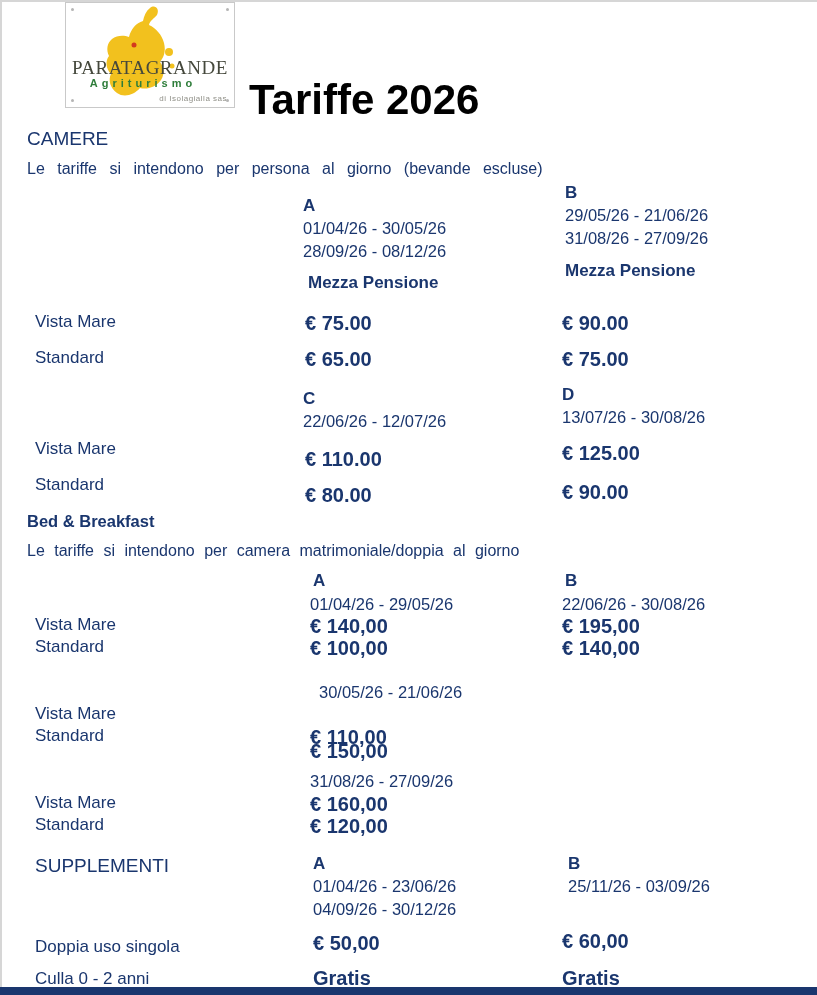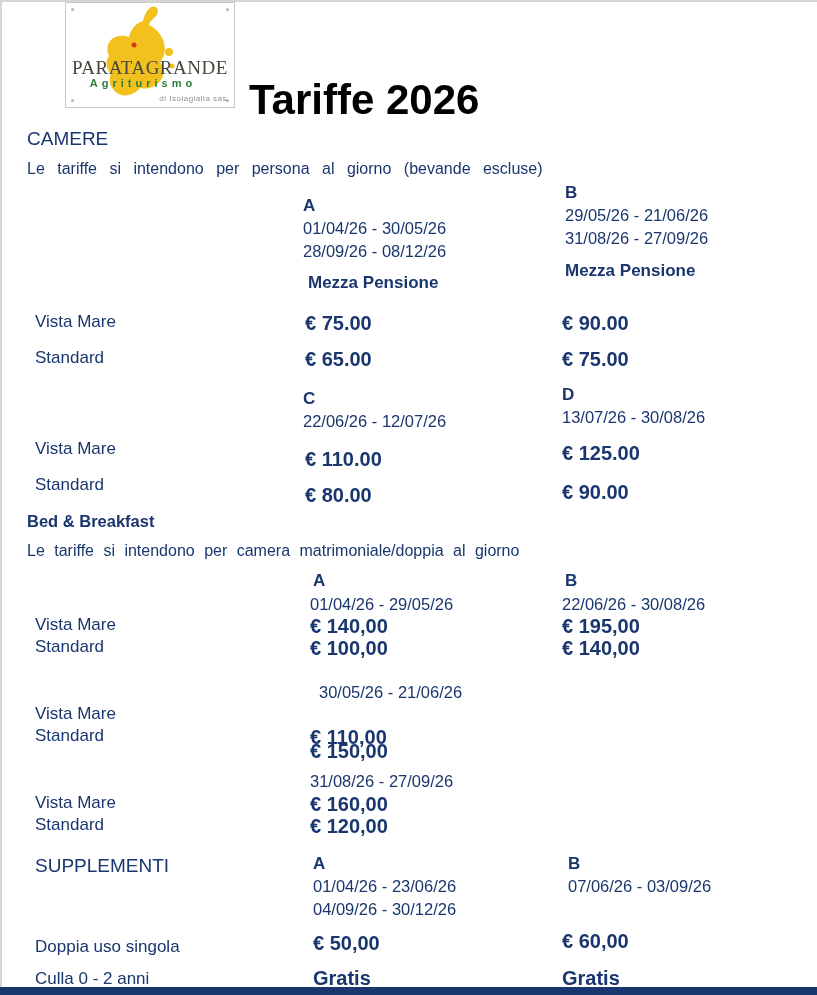--- a/index.html
+++ b/index.html
@@ -144,21 +144,21 @@
 
   <div class="abs h1" style="left:35px; top:855px;">SUPPLEMENTI</div>
 
   <div class="abs" style="left:313px; top:852px;">
     <div class="colhead">A</div>
     <div class="date">01/04/26  - 23/06/26</div>
     <div class="date">04/09/26  - 30/12/26</div>
   </div>
   <div class="abs" style="left:568px; top:852px;">
     <div class="colhead">B</div>
-    <div class="date">07/06/26 - 03/09/26</div>
+    <div class="date">25/11/26 - 03/09/26</div>
   </div>
 
   <div class="abs lbl" style="left:35px;  top:937px;">Doppia uso singola</div>
   <div class="abs price" style="left:313px; top:932px;">€ 50,00</div>
   <div class="abs price" style="left:562px; top:930px;">€ 60,00</div>
 
   <div class="abs lbl" style="left:35px;  top:969px;">Culla 0 - 2 anni</div>
   <div class="abs price" style="left:313px; top:967px;">Gratis</div>
   <div class="abs price" style="left:562px; top:967px;">Gratis</div>
 

